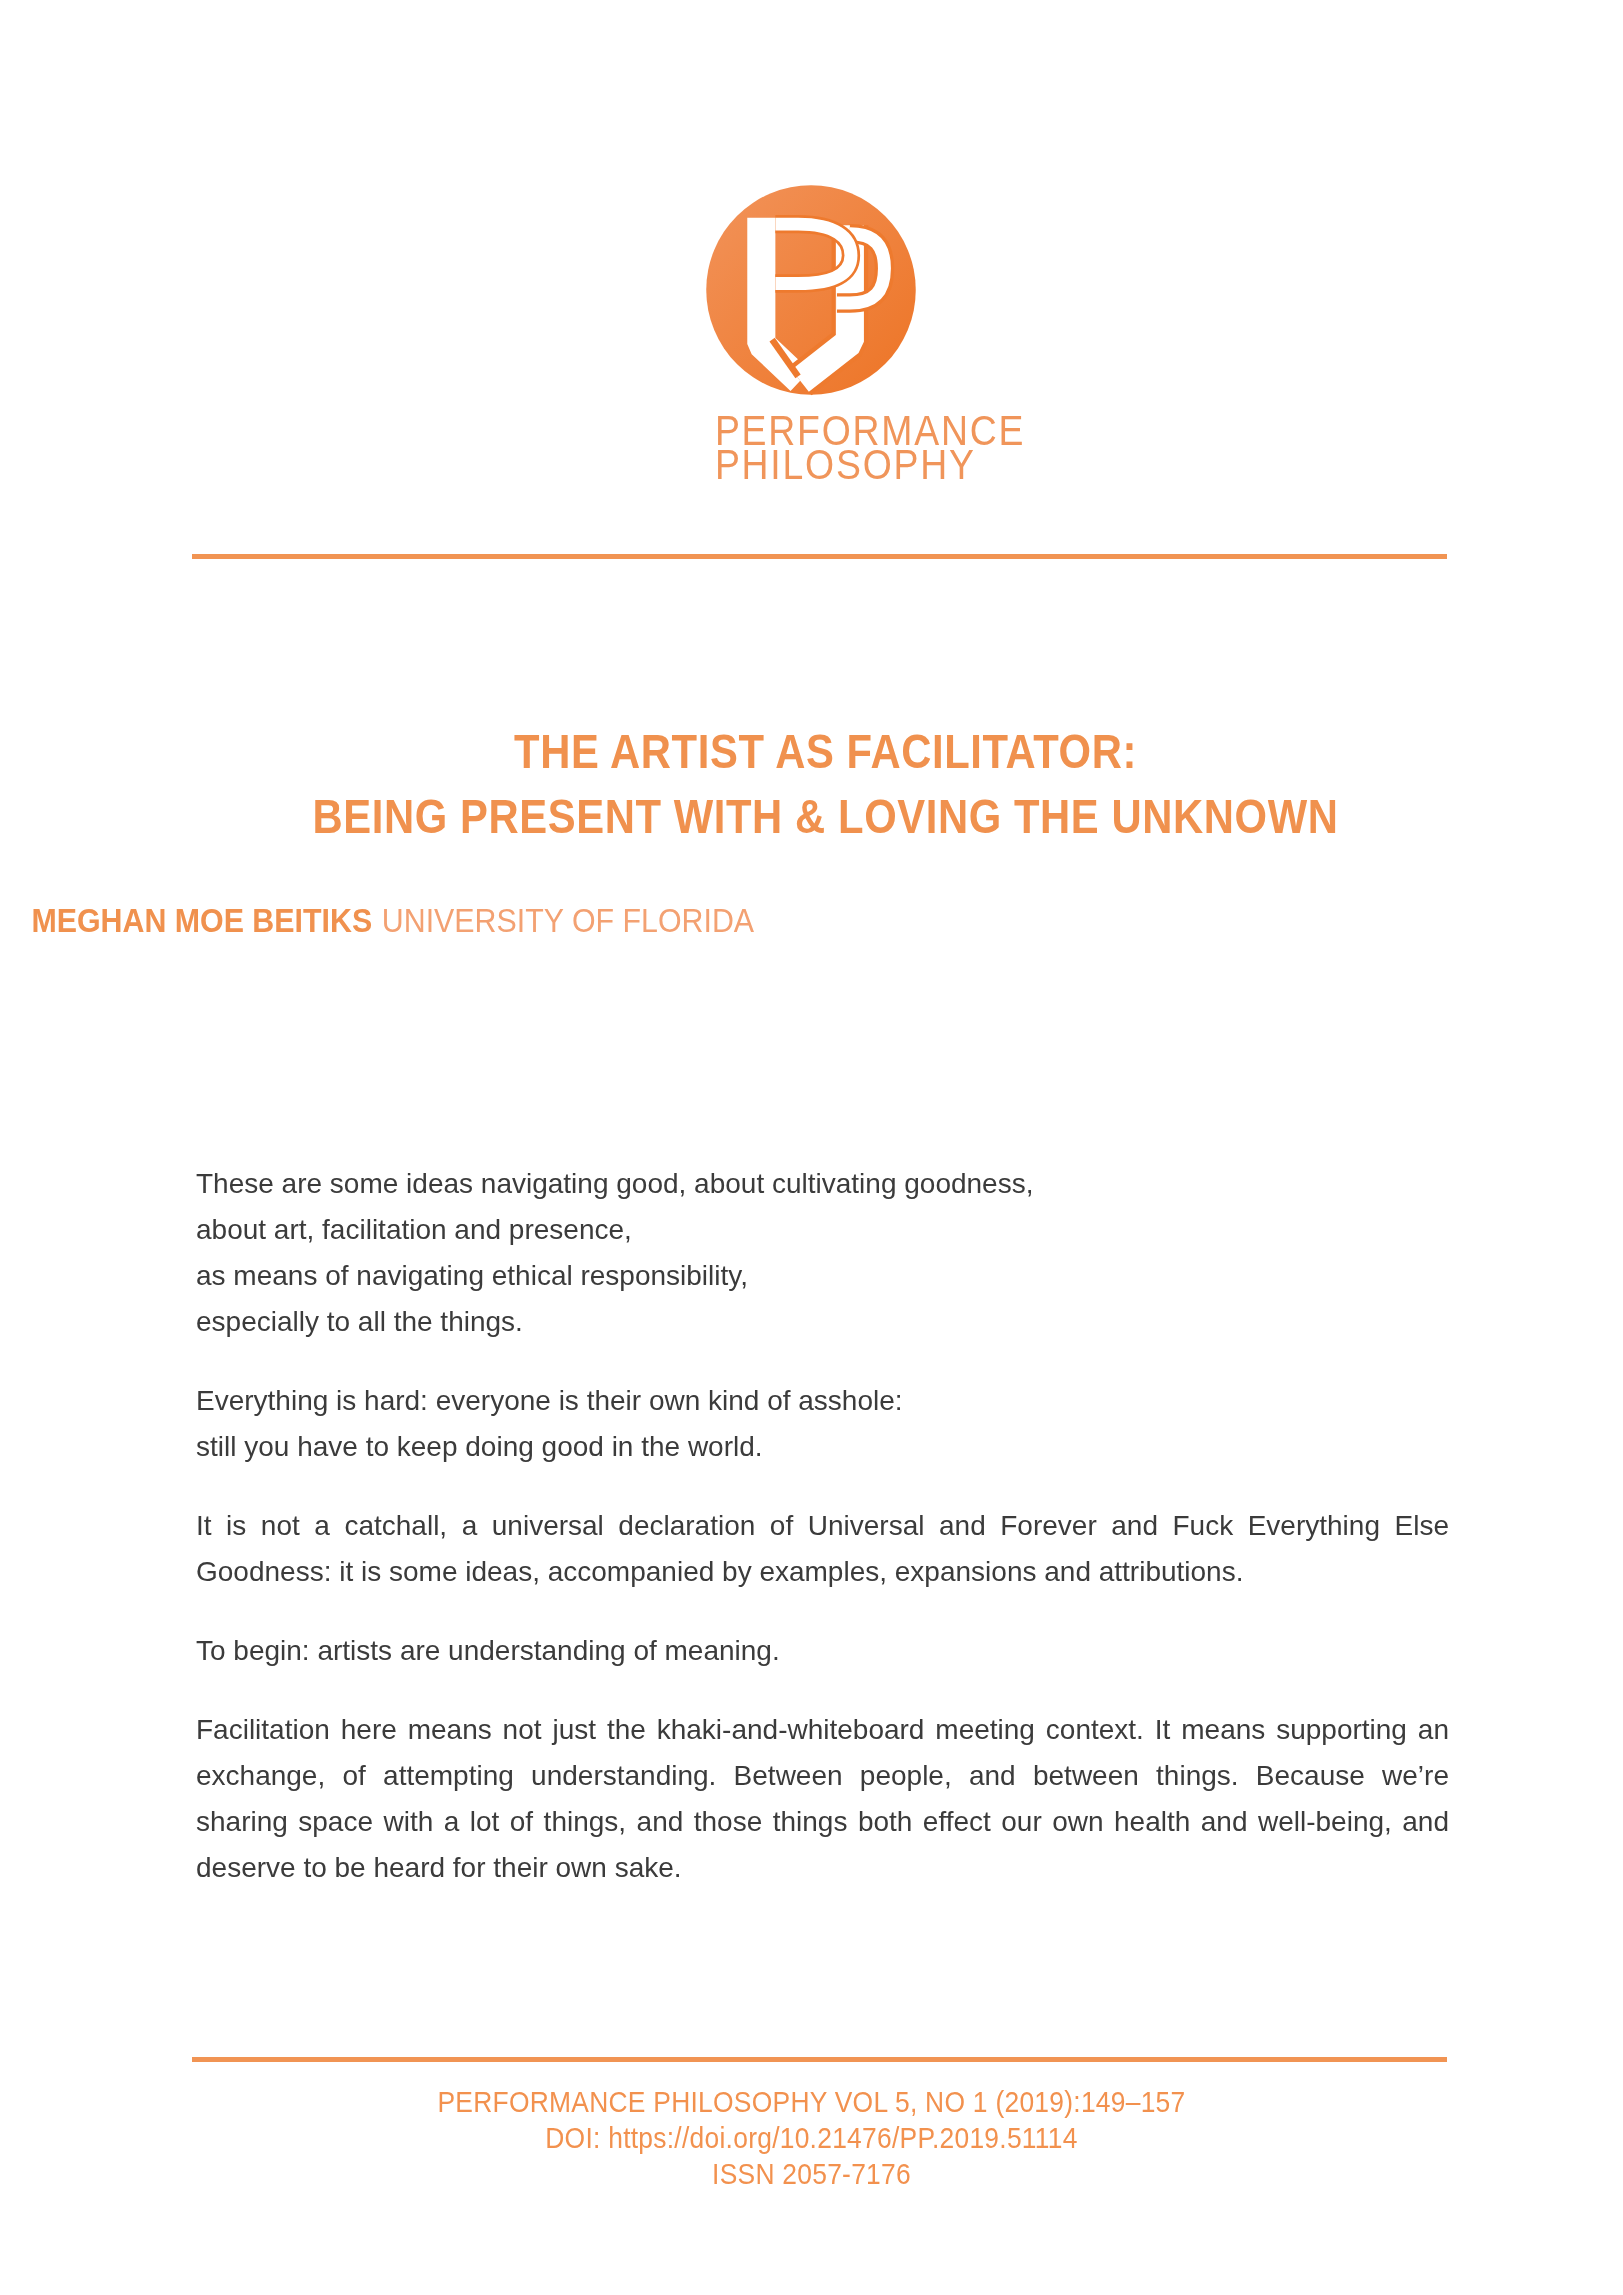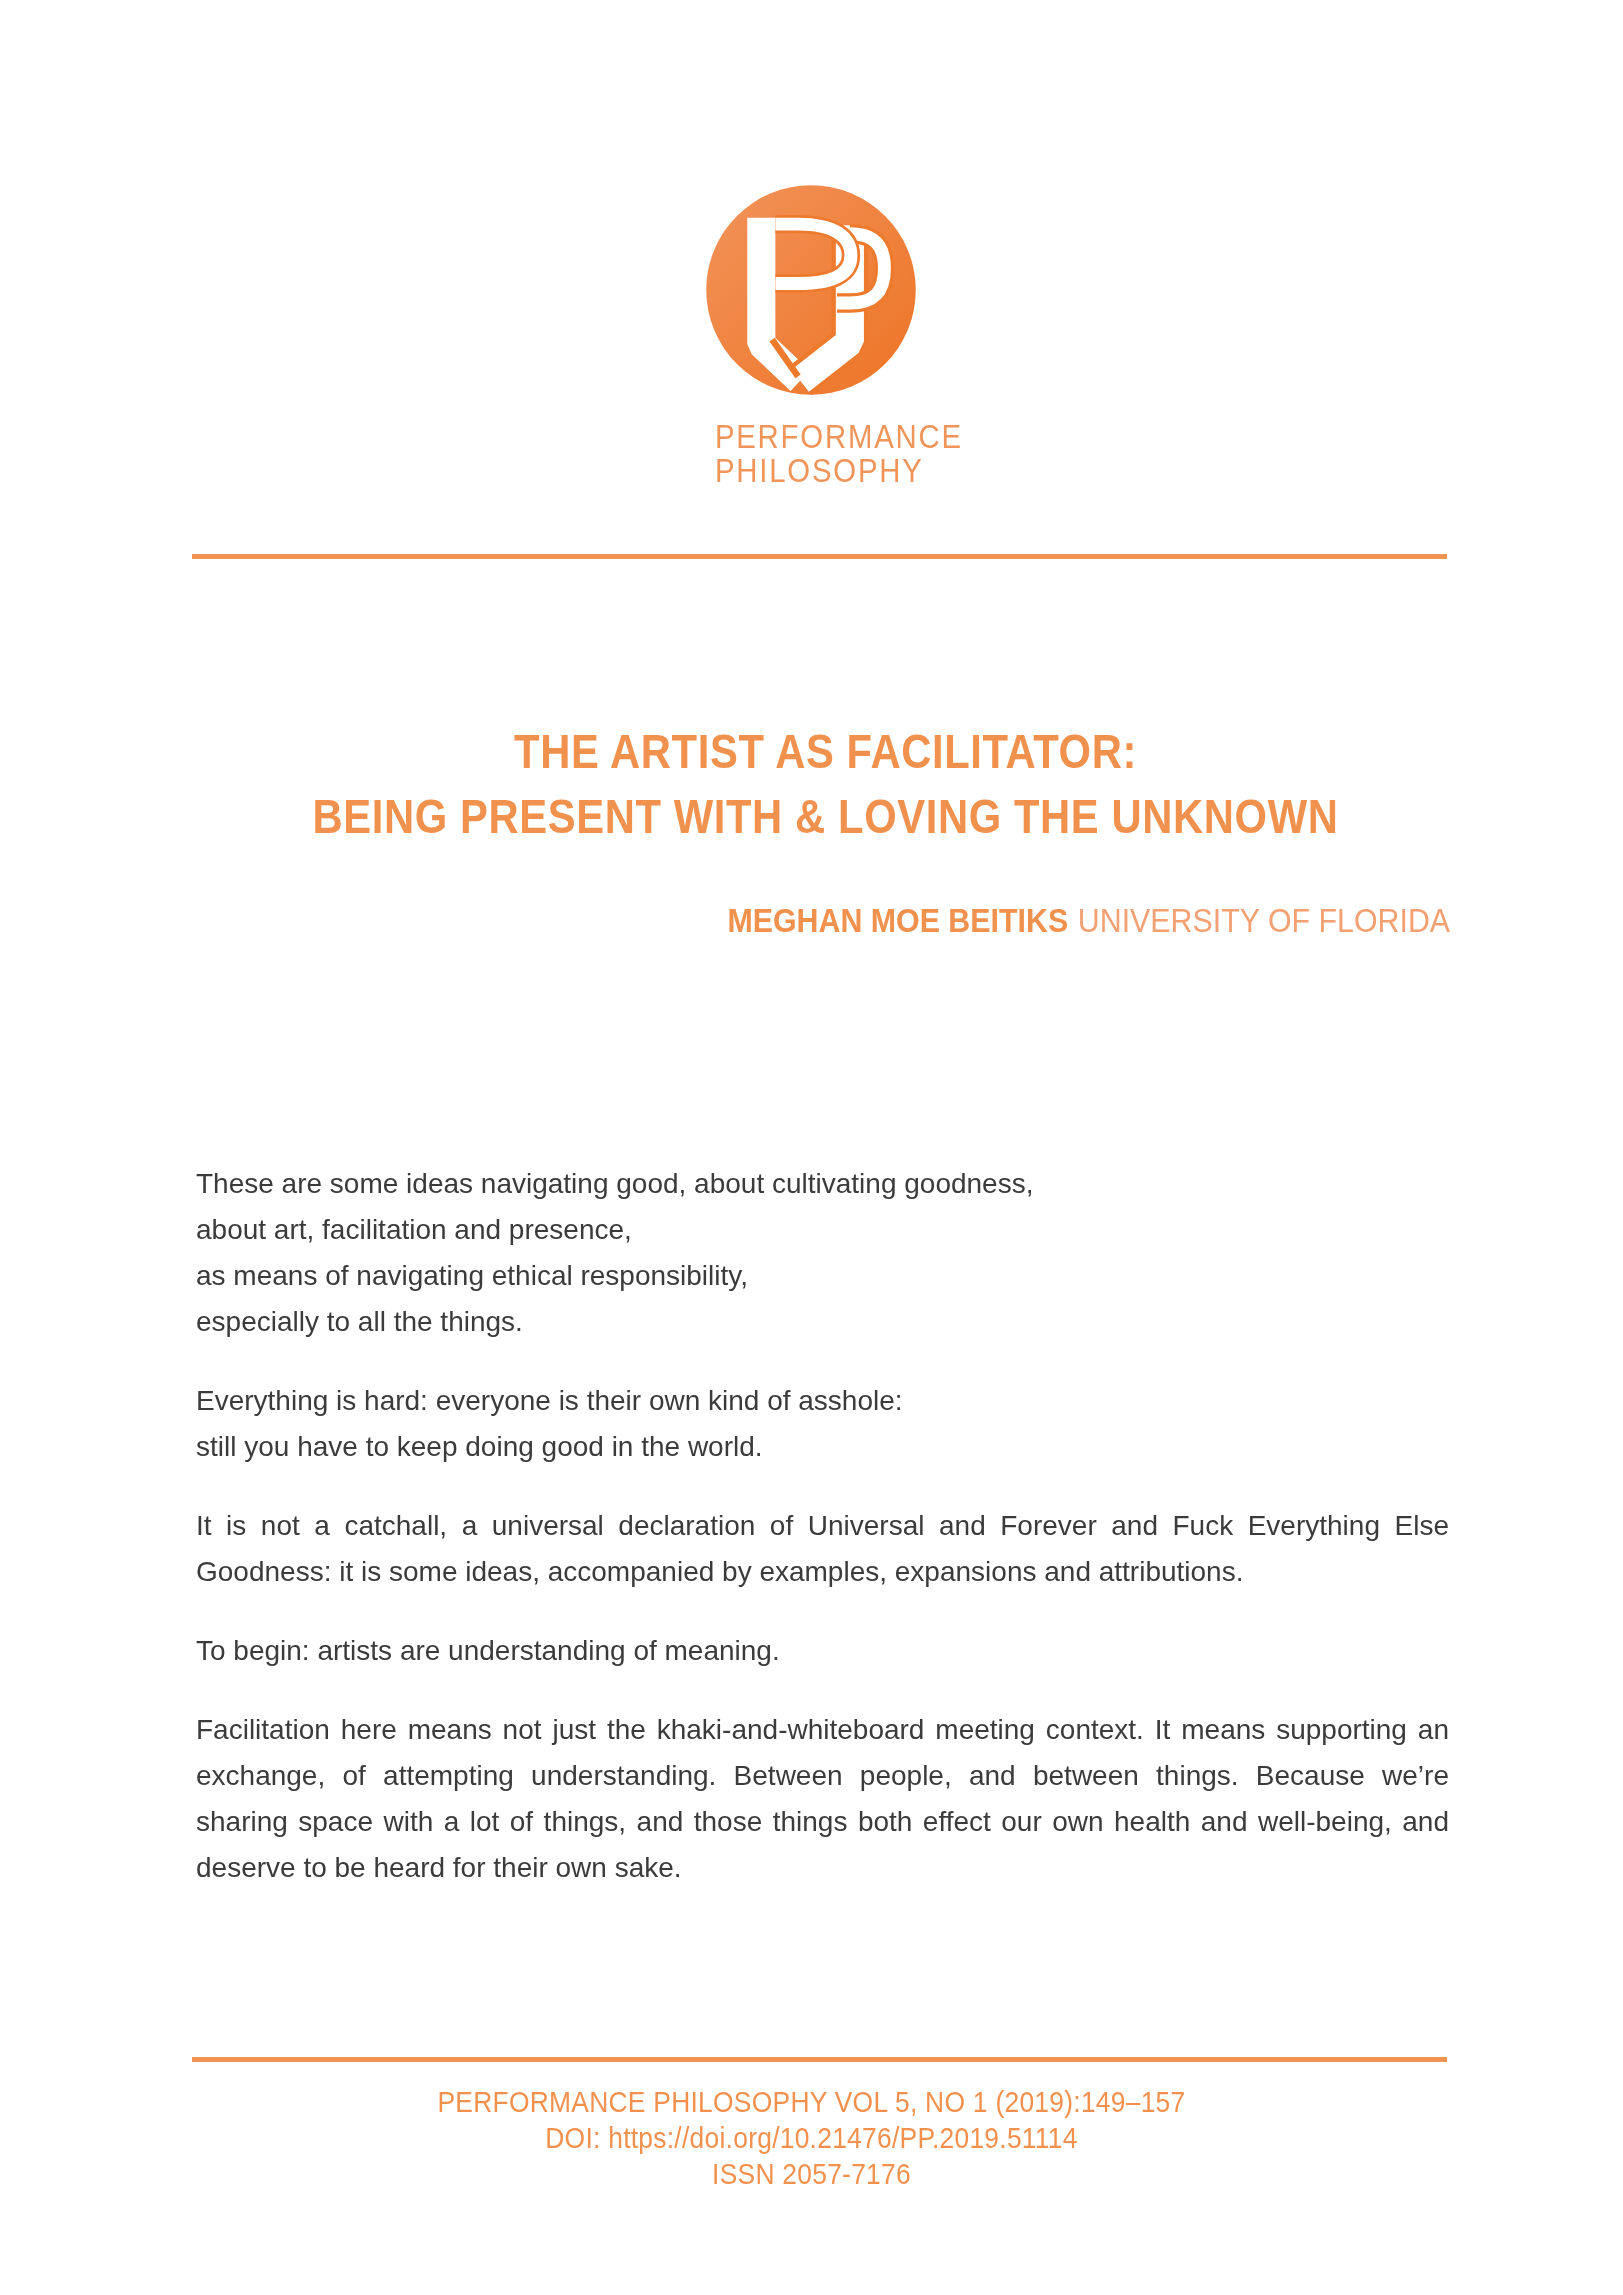--- a/index.html
+++ b/index.html
@@ -16,23 +16,23 @@
   
   .logo-wrap {
     position: absolute;
     top: 182px;
     left: 703px;
     width: 216px;
     text-align: center;
   }
   .logo-mark { display: block; width: 216px; height: 216px; }
   .wordmark {
-    margin-top: 22px;
+    margin-top: 16px;
     color: #F0955A;
-    font-size: 33px;
+    font-size: 42px;
     line-height: 34px;
     font-weight: 300;
     letter-spacing: 2px;
   }
   .wordmark .wm-line { display: block; transform: scaleX(0.89); transform-origin: center; white-space: nowrap; }
 
   
   .rule { position: absolute; left: 192px; width: 1255px; height: 5.2px; background: #F19453; }
   .rule-top { top: 554px; }
   .rule-bottom { top: 2057px; }
@@ -50,21 +50,21 @@
     line-height: 65px;
     letter-spacing: 0.7px;
   }
   .title .t-line { display: block; transform: scaleX(0.87); transform-origin: center; white-space: nowrap; }
 
   .author-line {
     position: absolute;
     top: 904px;
     left: 0;
     width: 1481px;
-    text-align: right;
+    text-align: left;
     font-size: 33px;
     line-height: 34px;
     white-space: nowrap;
   }
   .author-inner { display: inline-block; transform: scaleX(0.92); transform-origin: center; }
   .author-name { color: #F0914E; font-weight: 700; margin-right: 10.5px; }
   .author-affil { color: #F3A172; font-weight: 300; }
 
   
   .body-text {

